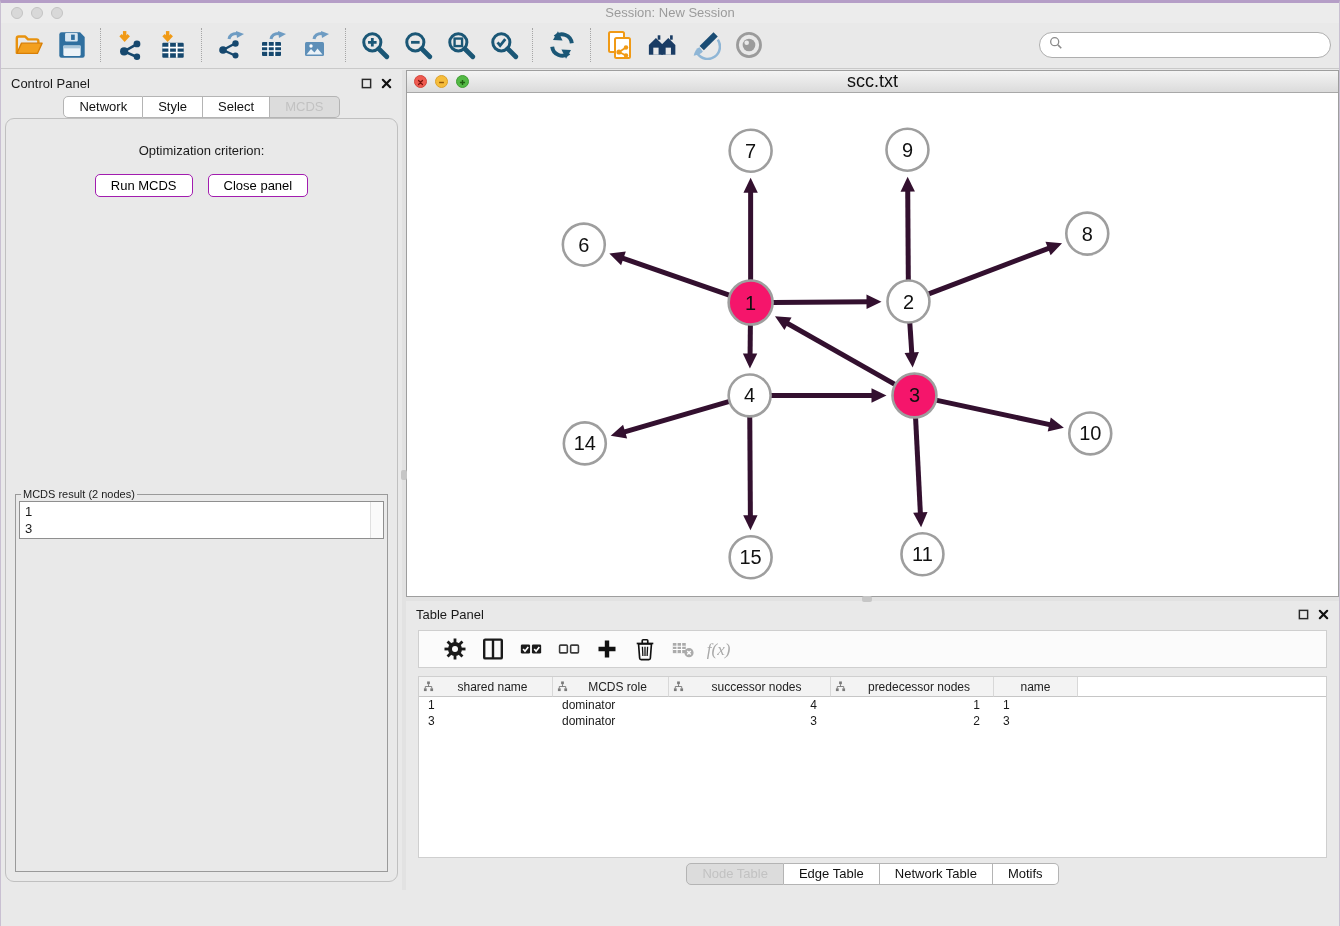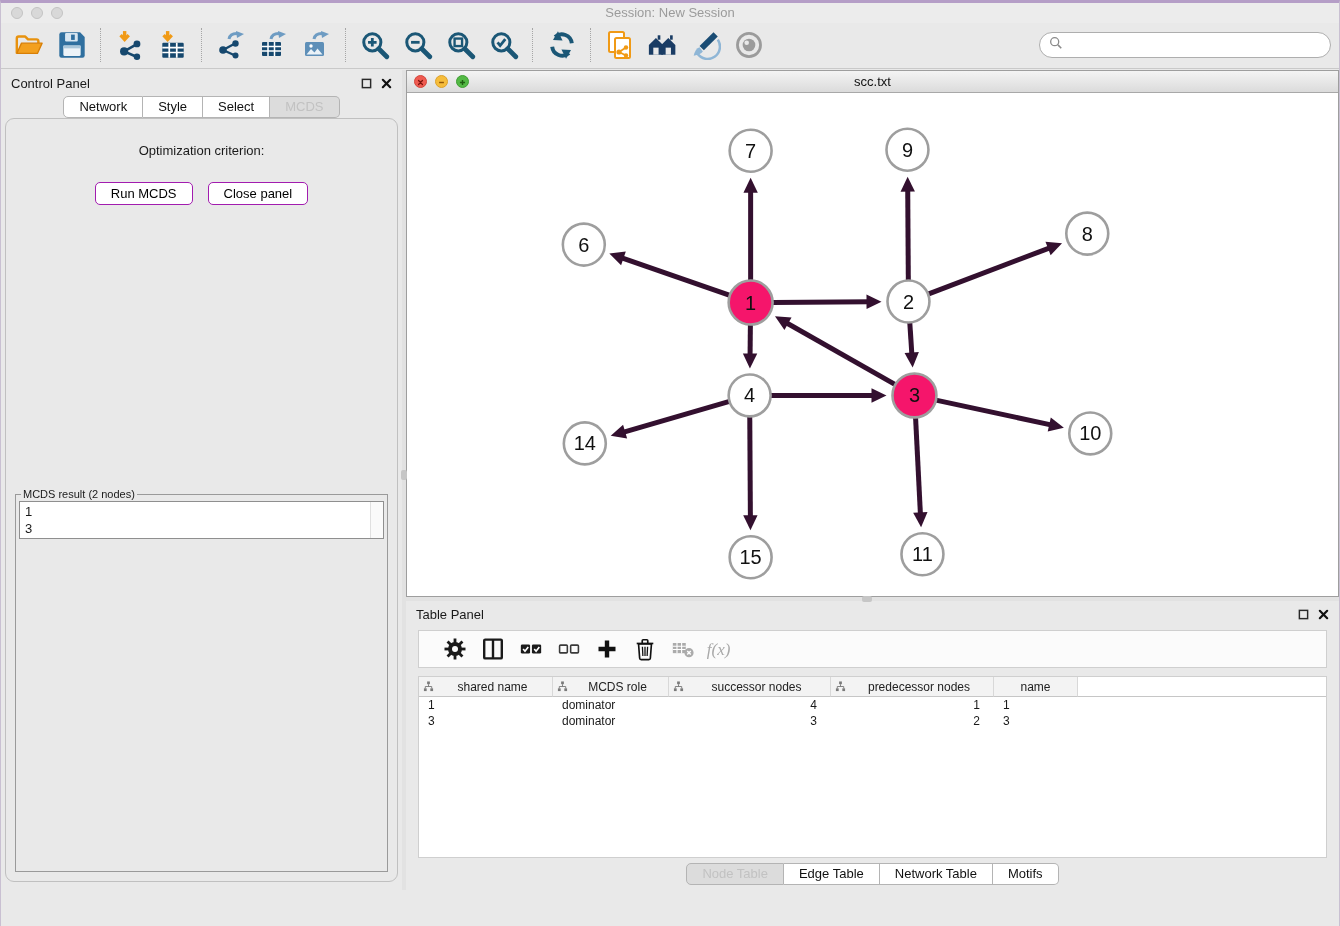--- a/index.html
+++ b/index.html
@@ -39,21 +39,21 @@
 
   .seg-tabs { display:flex; justify-content:center; }
   .seg-tab { height:22px; line-height:20px; padding:0 15px; font-size:13px; background:#FFF; border:1px solid #B4B4B4;
              border-left:none; cursor:pointer; color:#111; }
   .seg-tab:first-child { border-left:1px solid #B4B4B4; border-radius:5px 0 0 5px;text-align:right; }
   .seg-tab:last-child { border-radius:0 5px 5px 0; }
   .seg-tab.active { background:#DCDCDC; color:#C2C2C2; }
 
   .cp-box { flex:1; margin:0 4px 8px 4px; border:1px solid #C0C0C0; border-radius:9px; background:#E9E9E9;
             display:flex; flex-direction:column; align-items:center; padding:24px 9px 9px 9px; }
-  .opt-label { font-size:13px; margin-bottom:11px; }
+  .opt-label { font-size:13px; margin-bottom:3px; }
   .dropdown { width:312px; height:24px; background:#FFF; border:1px solid #B7B7B7; border-radius:5px;
               display:flex; align-items:center; padding:0 4px 0 9px; font-size:13px; cursor:pointer; }
   .dropdown .dd-value { flex:1; }
   .dropdown svg { width:13px; height:15px; }
   .btn-row { display:flex; gap:15px; margin-top:13px; }
   .btn { height:23px; padding:0 15px; background:#FFF; border:1px solid #a21caf; border-radius:5px; font-size:13px;
          font-family:"Liberation Sans",sans-serif; cursor:pointer; }
 
   fieldset.result { margin-top:auto; width:100%; height:384px; border:1px solid #9A9A9A; padding:1px 3px 3px 3px; }
   fieldset.result legend { font-size:11px; padding:0 2px; margin-left:2px; }
@@ -70,21 +70,21 @@
   
   .right-col { flex:1; display:flex; flex-direction:column; }
   .network-window { height:527px; border:1px solid #9E9E9E; display:flex; flex-direction:column; background:#FFF; }
   .net-titlebar { height:22px; background:linear-gradient(#F4F4F4,#DBDBDB); border-bottom:1px solid #A8A8A8;
                   position:relative; display:flex; align-items:center; padding:0 7px; gap:8px; }
   .mac-btn { width:13px; height:13px; border-radius:50%; display:flex; align-items:center; justify-content:center; cursor:pointer; }
   .mac-btn svg { width:9px; height:9px; }
   .mac-close { background:#EF5B51; border:1px solid #D4463C; }
   .mac-min   { background:#F6BD3B; border:1px solid #DCA12A; }
   .mac-zoom  { background:#53B945; border:1px solid #3E9E32; }
-  .net-title { position:absolute; left:0; right:0; text-align:center; font-size:13px; color:#111; pointer-events:none; }
+  .net-title { position:absolute; left:0; right:0; text-align:center; font-size:18px; color:#111; pointer-events:none; }
   .net-canvas { flex:1; position:relative; background:#FFF; }
   .net-canvas svg { position:absolute; inset:0; width:100%; height:100%; }
 
   
   .table-panel { flex:1; display:flex; flex-direction:column; background:#E9E9E9; }
   .tp-toolbar { margin:3px 12px 0 12px; height:38px; background:#FBFBFB; border:1px solid #CFCFCF;
                 display:flex; align-items:center; padding:0 17px; }
   .tp-icon { width:38px; height:30px; display:flex; align-items:center; justify-content:center; cursor:pointer; }
   .tp-icon svg { width:24px; height:24px; }
   .tp-icon.wide svg { width:34px; }

